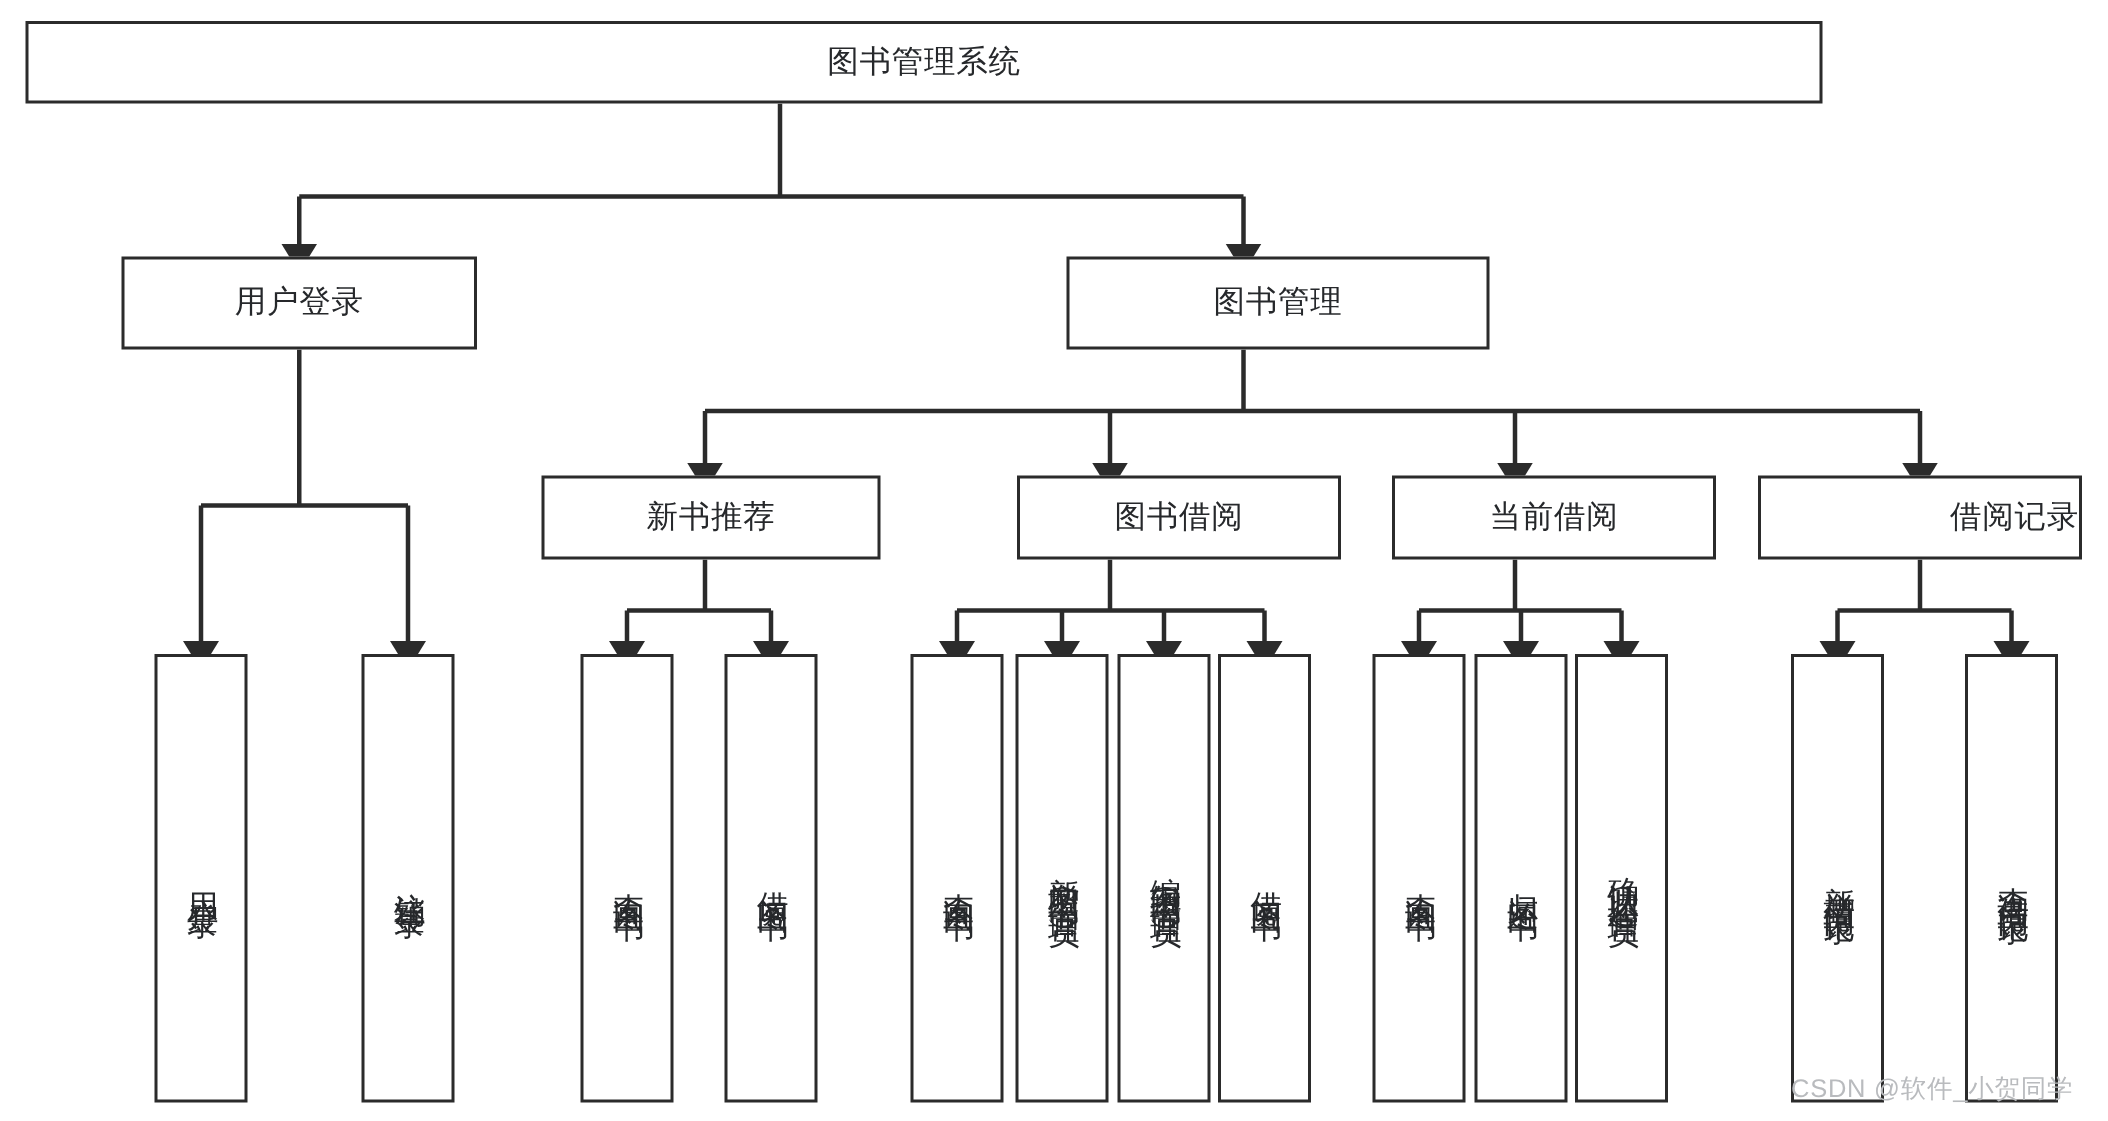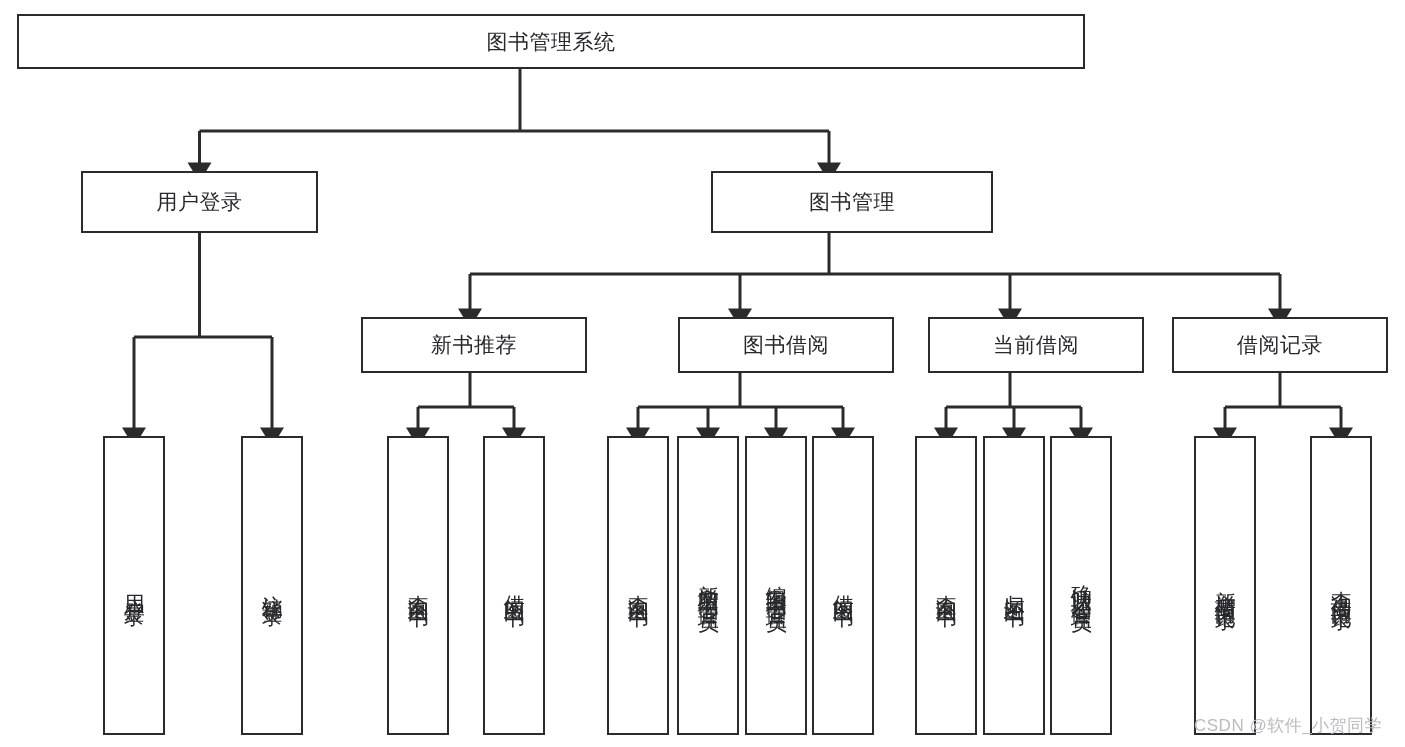--- a/index.html
+++ b/index.html
@@ -111,21 +111,21 @@
         <path d="M946,407 L946,434" stroke="#2b2b2b" stroke-width="3" fill="none" marker-end="url(#arrowhead)"></path>
         <path d="M1014,407 L1014,434" stroke="#2b2b2b" stroke-width="3" fill="none" marker-end="url(#arrowhead)"></path>
         <path d="M1081,407 L1081,434" stroke="#2b2b2b" stroke-width="3" fill="none" marker-end="url(#arrowhead)"></path>
         <path d="M1280,373 L1280,407" stroke="#2b2b2b" stroke-width="3" fill="none"></path>
         <path d="M1225,407 L1341,407" stroke="#2b2b2b" stroke-width="3" fill="none"></path>
         <path d="M1225,407 L1225,434" stroke="#2b2b2b" stroke-width="3" fill="none" marker-end="url(#arrowhead)"></path>
         <path d="M1341,407 L1341,434" stroke="#2b2b2b" stroke-width="3" fill="none" marker-end="url(#arrowhead)"></path>
       </g>
   </svg>
 
-  <div class="node-box" id="node-root" style="left: 17px; top: 14px; width: 1068px; height: 55px;">
+  <div class="node-box" id="node-root" style="left: 17px; top: 14px; width: 1198px; height: 55px;">
     <span class="node-label">图书管理系统</span>
   </div>
 
   <div id="level2-container">
       <div class="node-box" id="node-user-login" style="left: 81px; top: 171px; width: 237px; height: 62px;">
         <span class="node-label">用户登录</span>
       </div>
       <div class="node-box" id="node-book-manage" style="left: 711px; top: 171px; width: 282px; height: 62px;">
         <span class="node-label">图书管理</span>
       </div>
@@ -134,21 +134,21 @@
   <div id="level3-container">
       <div class="node-box" id="node-new-book-recommend" style="left: 361px; top: 317px; width: 226px; height: 56px;">
         <span class="node-label">新书推荐</span>
       </div>
       <div class="node-box" id="node-book-borrow" style="left: 632px; top: 317px; width: 216px; height: 56px; margin-left: 46px;">
         <span class="node-label">图书借阅</span>
       </div>
       <div class="node-box" id="node-current-borrow" style="left: 928px; top: 317px; width: 216px; height: 56px;">
         <span class="node-label">当前借阅</span>
       </div>
-      <div class="node-box" id="node-borrow-record" style="left: 1172px; top: 317px; width: 216px; height: 56px;">
+      <div class="node-box" id="node-borrow-record" style="left: 1172px; top: 317px; width: 216px; height: 56px; justify-content: flex-end;">
         <span class="node-label">借阅记录</span>
       </div>
     </div>
 
   <div id="leaf-container">
       <div class="leaf-box" id="node-leaf-user-login" style="left: 103px; top: 436px; width: 62px; height: 299px;">
         <span class="leaf-label">用户登录</span>
       </div>
       <div class="leaf-box" id="node-leaf-user-logout" style="left: 241px; top: 436px; width: 62px; height: 299px;">
         <span class="leaf-label">注销登录</span>

